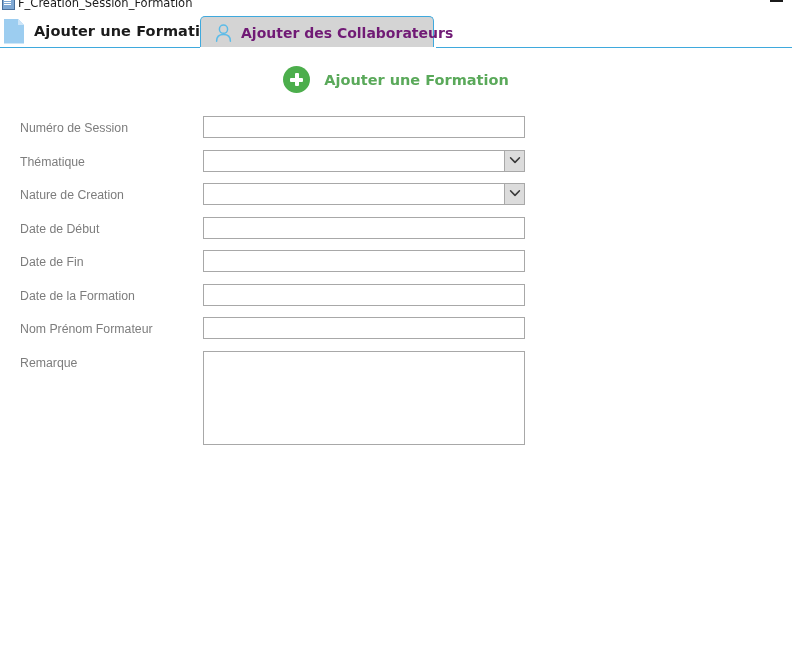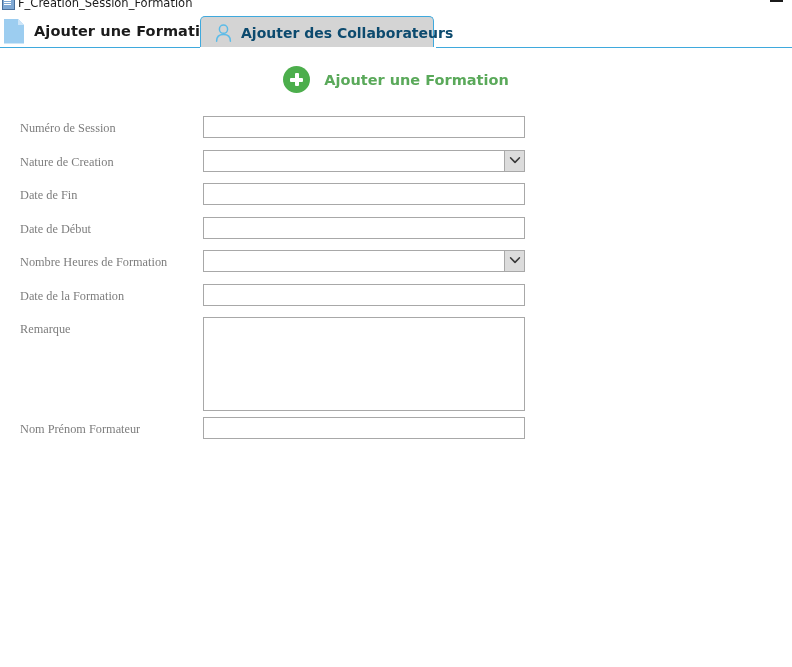--- a/index.html
+++ b/index.html
@@ -131,21 +131,21 @@
     background: #d4d4d4;
     border: 1px solid #3fa9dd;
     border-bottom: none;
     border-top-left-radius: 5px;
     border-top-right-radius: 5px;
     padding-left: 14px;
   }
   .tab-inactive .tab-label {
     font-size: 14px;
     font-weight: bold;
-    color: #0c4a6e;
+    color: #701a75;
     white-space: nowrap;
   }
   .person-icon {
     width: 17px;
     height: 18px;
     margin-right: 9px;
     flex: none;
   }
 
   .tab-underline {
@@ -224,21 +224,21 @@
   .form-row.tall {
     height: 100px;
   }
   .field-label {
     position: absolute;
     left: 20px;
     top: 9px;
     font-size: 12.3px;
     color: #7d7d7d;
     white-space: nowrap;
-    font-family: Liberation Serif, serif;
+    font-family: Liberation Sans, sans-serif;
     text-align: center;
   }
   .field-wrap {
     position: absolute;
     left: 203px;
     top: 4px;
     width: 322px;
   }
 
   .txt {
@@ -360,78 +360,78 @@
 <div class="form">
 
   <div class="form-row">
     <span class="field-label">Numéro de Session</span>
     <span class="field-wrap">
       <input class="txt" type="text" value="" style="">
     </span>
   </div>
 
 
-
-
-  <div class="form-row">
-    <span class="field-label">Nature de Creation</span>
+  <div class="form-row">
+    <span class="field-label">Thématique</span>
     <span class="field-wrap">
       <span class="ddl">
         <span class="ddl-value"></span>
         <span class="ddl-btn">
           <svg class="chev" viewBox="0 0 11 7" width="11" height="7" aria-hidden="true">
             <path d="M1 1 L5.5 5.6 L10 1" fill="none" stroke="#3a3a3a" stroke-width="1.6" stroke-linecap="round" stroke-linejoin="round"></path>
           </svg>
         </span>
       </span>
     </span>
   </div>
 
-  <div class="form-row">
-    <span class="field-label">Date de Fin</span>
-    <span class="field-wrap">
-      <input class="txt" type="text" value="" style="">
-    </span>
-  </div>
-
-  <div class="form-row">
-    <span class="field-label">Date de Début</span>
-    <span class="field-wrap">
-      <input class="txt" type="text" value="" style="">
-    </span>
-  </div>
-
-  <div class="form-row">
-    <span class="field-label">Nombre Heures de Formation</span>
+
+  <div class="form-row">
+    <span class="field-label">Nature de Creation</span>
     <span class="field-wrap">
       <span class="ddl">
         <span class="ddl-value"></span>
         <span class="ddl-btn">
           <svg class="chev" viewBox="0 0 11 7" width="11" height="7" aria-hidden="true">
             <path d="M1 1 L5.5 5.6 L10 1" fill="none" stroke="#3a3a3a" stroke-width="1.6" stroke-linecap="round" stroke-linejoin="round"></path>
           </svg>
         </span>
       </span>
     </span>
   </div>
 
   <div class="form-row">
+    <span class="field-label">Date de Début</span>
+    <span class="field-wrap">
+      <input class="txt" type="text" value="" style="">
+    </span>
+  </div>
+
+  <div class="form-row">
+    <span class="field-label">Date de Fin</span>
+    <span class="field-wrap">
+      <input class="txt" type="text" value="" style="">
+    </span>
+  </div>
+
+
+  <div class="form-row">
     <span class="field-label">Date de la Formation</span>
+    <span class="field-wrap">
+      <input class="txt" type="text" value="" style="">
+    </span>
+  </div>
+
+  <div class="form-row">
+    <span class="field-label">Nom Prénom Formateur</span>
     <span class="field-wrap">
       <input class="txt" type="text" value="" style="">
     </span>
   </div>
 
   <div class="form-row tall">
     <span class="field-label">Remarque</span>
     <span class="field-wrap">
       <textarea class="area" style=""></textarea>
     </span>
   </div>
 
-  <div class="form-row">
-    <span class="field-label">Nom Prénom Formateur</span>
-    <span class="field-wrap">
-      <input class="txt" type="text" value="" style="">
-    </span>
-  </div>
-
 </div>
 
 </body></html>

